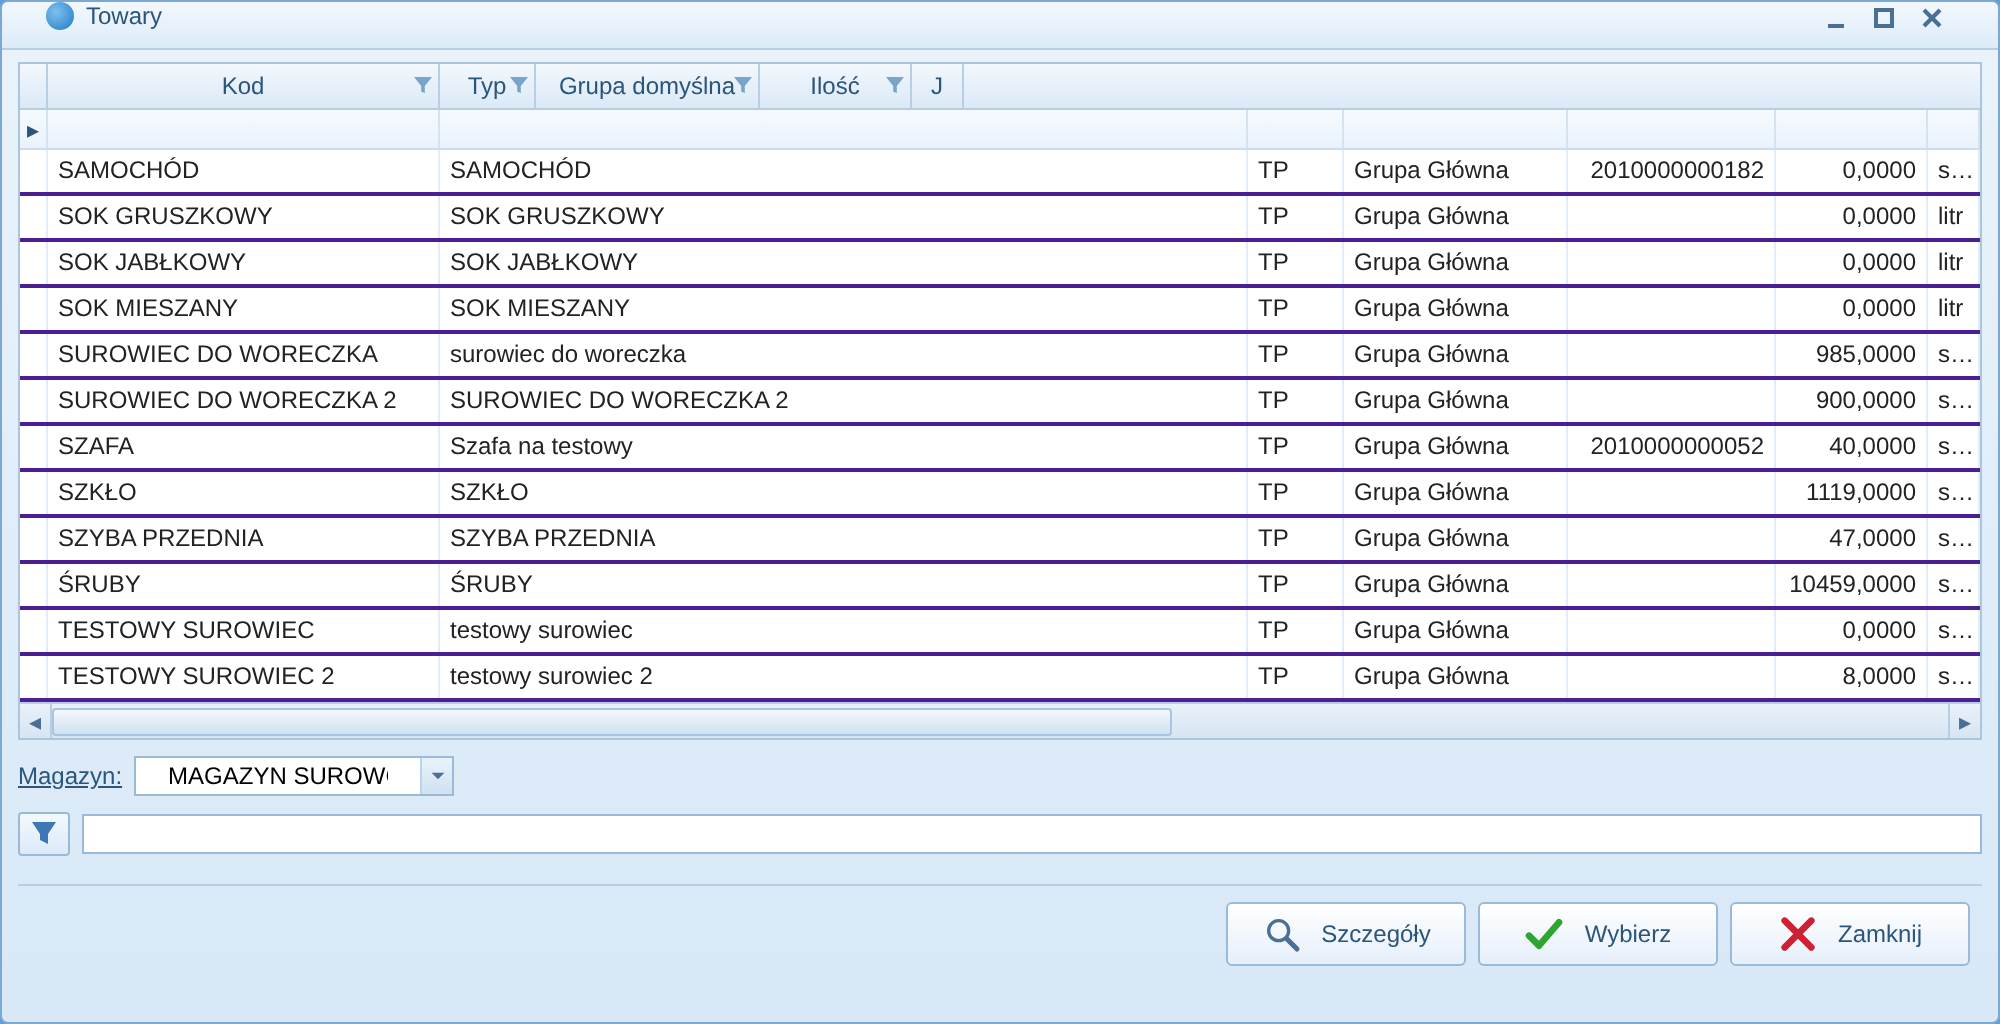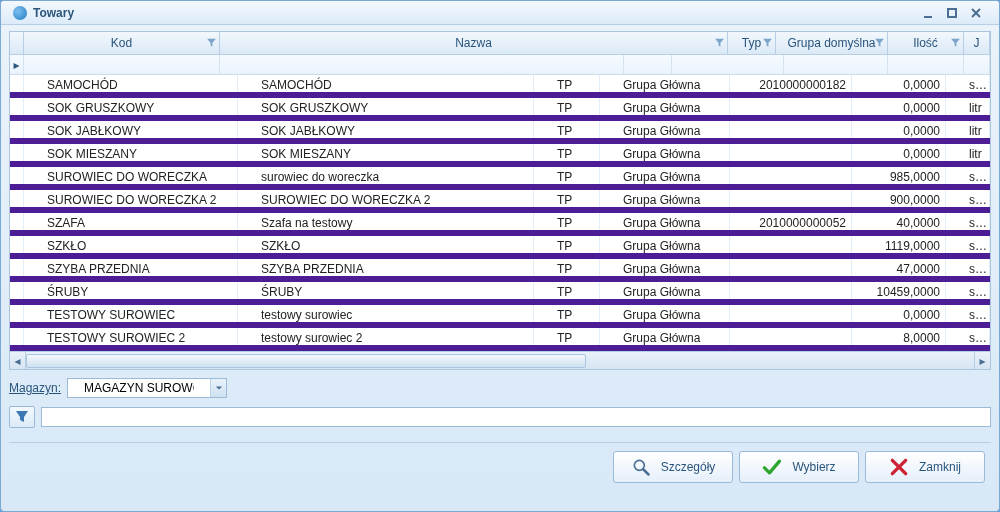--- a/index.html
+++ b/index.html
@@ -1,18 +1,18 @@
 <!DOCTYPE html>
 <html><head>
 <meta charset="utf-8">
 <style>
   *{box-sizing:border-box;font-family:"Segoe UI",Tahoma,sans-serif;font-size:12px;}
   html,body{margin:0;padding:0;background:#6aa7e0;height:100%;}
   .window{width:1000px;height:512px;margin:0 auto;background:linear-gradient(#eaf3fb,#d8e8f7);border:1px solid #7aa9d4;border-radius:4px;display:flex;flex-direction:column;overflow:hidden;box-shadow:0 0 4px rgba(0,0,0,.2);}
-  .titlebar{height:24px;background:linear-gradient(#f3f8fd,#dcebf9);display:flex;align-items:center;padding:0 12px;border-bottom:1px solid #b7cee5;font-weight:bold;}
+  .titlebar{height:24px;background:linear-gradient(#f3f8fd,#dcebf9);display:flex;padding:0 22px;border-bottom:1px solid #b7cee5;}
   .titlebar .app-icon{width:14px;height:14px;border-radius:50%;background:radial-gradient(circle at 35% 35%,#7ec0ef,#1f7cc4);margin-right:6px;}
   .titlebar .title{color:#2a557c;}
   .titlebar .spacer{flex:1;}
   .tb-btn{width:22px;height:16px;margin-left:2px;display:flex;align-items:center;justify-content:center;color:#4a6f94;cursor:pointer;}
   .tb-btn svg{width:12px;height:12px;stroke:#4a6f94;stroke-width:2;fill:none;}
   .grid-wrap{margin:6px 8px 0 8px;border:1px solid #a9c5e0;background:#fff;flex:0 0 auto;}
   .grid-head,.grid-filter,.grid-row{display:flex;}
   .grid-head{background:linear-gradient(#f2f7fc,#dae9f7);border-bottom:1px solid #b7cee5;}
   .gh{position:relative;border-right:1px solid #b7cee5;padding:4px 4px;color:#2a557c;text-align:center;white-space:nowrap;overflow:hidden;}
   .gh .filter-icon{position:absolute;right:3px;top:50%;transform:translateY(-50%);}
@@ -22,21 +22,21 @@
   .col-nazwa{flex:1 1 auto;min-width:0;}
   .col-typ{width:48px;flex:0 0 48px;}
   .col-grupa{width:112px;flex:0 0 112px;}
   .col-ean{width:104px;flex:0 0 104px;}
   .col-ilosc{width:76px;flex:0 0 76px;}
   .col-jm{width:26px;flex:0 0 26px;}
   .grid-filter{background:linear-gradient(#f6faff,#e9f2fb);border-bottom:1px solid #cddcec;height:20px;}
   .grid-filter .gc{border-right:1px solid #d5e3f1;}
   .grid-filter .col-indicator{display:flex;align-items:center;justify-content:center;color:#2a557c;}
   .grid-body{max-height:280px;}
-  .grid-row{border-bottom:6px solid #4c1d95;height:23px;gap:18px;}
+  .grid-row{border-bottom:2px solid #4c1d95;height:23px;}
   .grid-row:nth-child(odd){background:#ffffff;}
   .grid-row:nth-child(even){background:#ffffff;}
   .gc{padding:3px 5px;border-right:1px solid #e3edf7;white-space:nowrap;overflow:hidden;text-overflow:ellipsis;color:#222;}
   .num{text-align:right;}
   .hscroll{height:18px;background:linear-gradient(#e9f1f9,#d6e5f3);border-top:1px solid #b7cee5;position:relative;display:flex;align-items:center;}
   .hscroll .ar{width:16px;height:100%;display:flex;align-items:center;justify-content:center;color:#4a6f94;border-right:1px solid #b7cee5;}
   .hscroll .ar:last-child{border-left:1px solid #b7cee5;border-right:none;margin-left:auto;}
   .hscroll .thumb{position:absolute;left:16px;top:2px;height:14px;width:560px;background:linear-gradient(#f3f8fd,#cfe1f2);border:1px solid #a9c5e0;border-radius:2px;}
   .form-row{display:flex;align-items:center;margin:8px 8px 0 8px;}
   .form-row label{color:#2a557c;margin-right:6px;text-decoration:underline;}
@@ -80,25 +80,20 @@
   </div>
 
   <div class="grid-wrap">
     <div class="grid-head">
       <div class="gh col-indicator"></div>
       <div class="gh col-kod"><span>Kod</span><span class="filter-icon">
             <svg viewBox="0 0 10 10">
               <path d="M0 0h10L6 5v4L4 8V5z"></path>
             </svg>
           </span></div>
-      <div class="gh col-nazwa"><span>Nazwa</span><span class="filter-icon">
-            <svg viewBox="0 0 10 10">
-              <path d="M0 0h10L6 5v4L4 8V5z"></path>
-            </svg>
-          </span></div>
       <div class="gh col-typ"><span>Typ</span><span class="filter-icon">
             <svg viewBox="0 0 10 10">
               <path d="M0 0h10L6 5v4L4 8V5z"></path>
             </svg>
           </span></div>
       <div class="gh col-grupa"><span>Grupa domyślna</span><span class="filter-icon">
             <svg viewBox="0 0 10 10">
               <path d="M0 0h10L6 5v4L4 8V5z"></path>
             </svg>
           </span></div>

